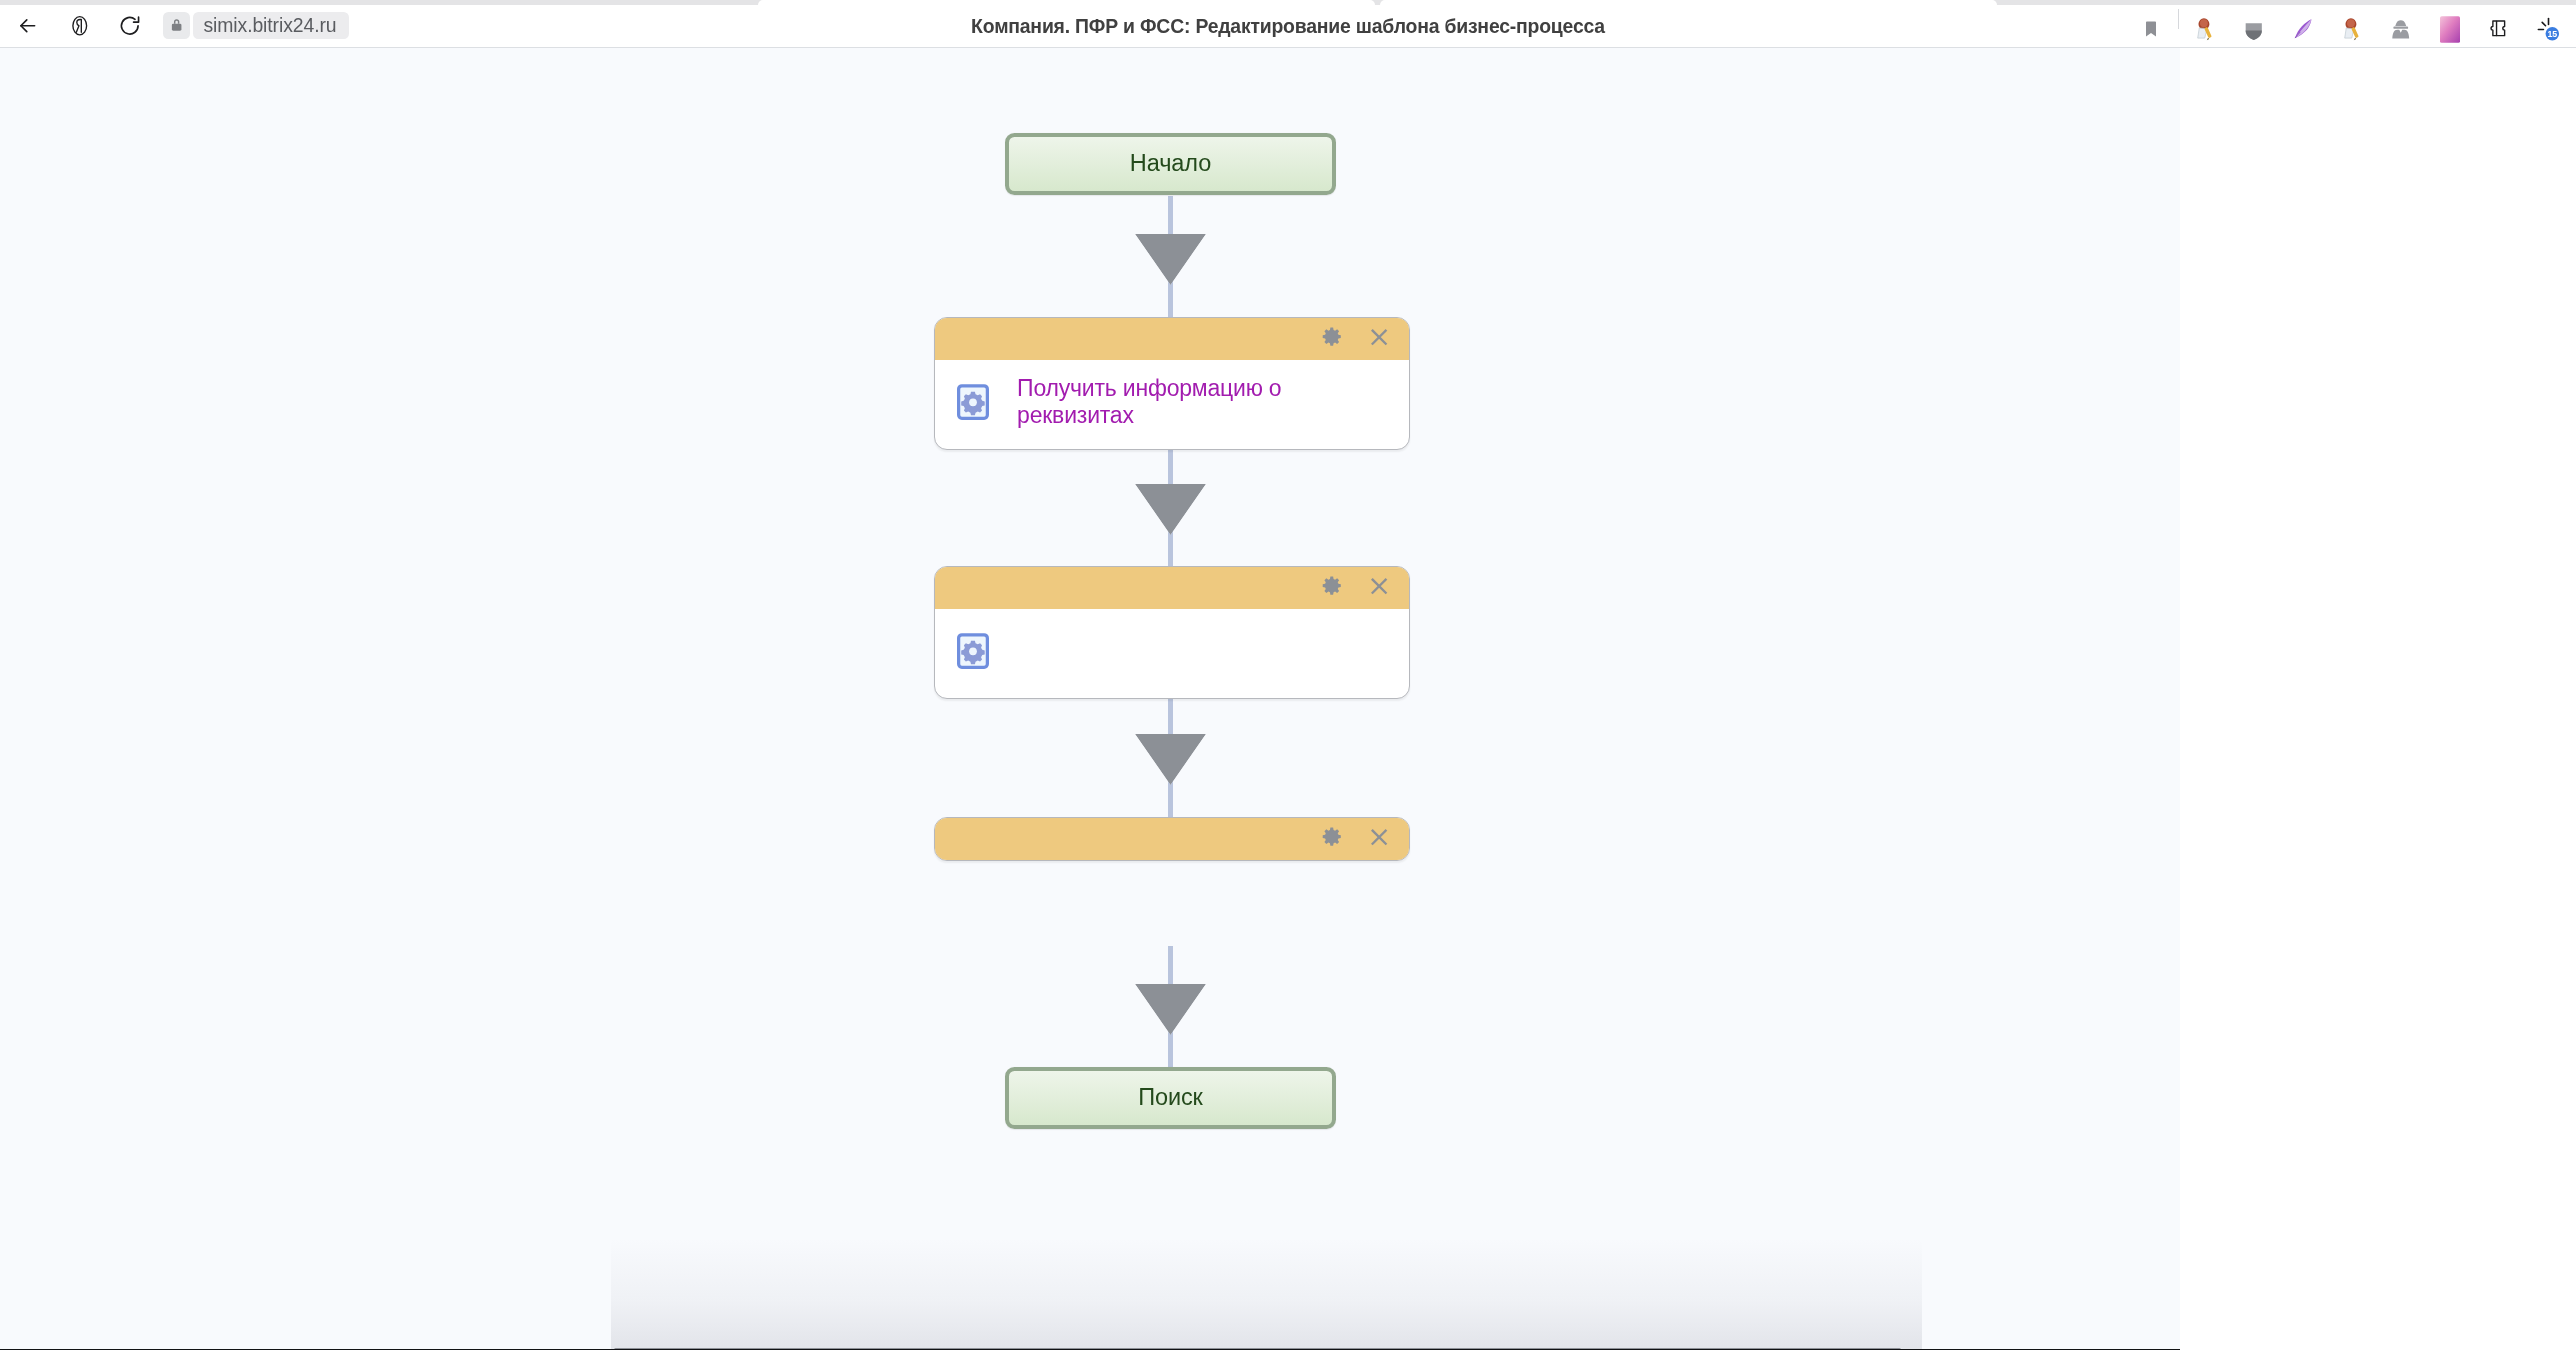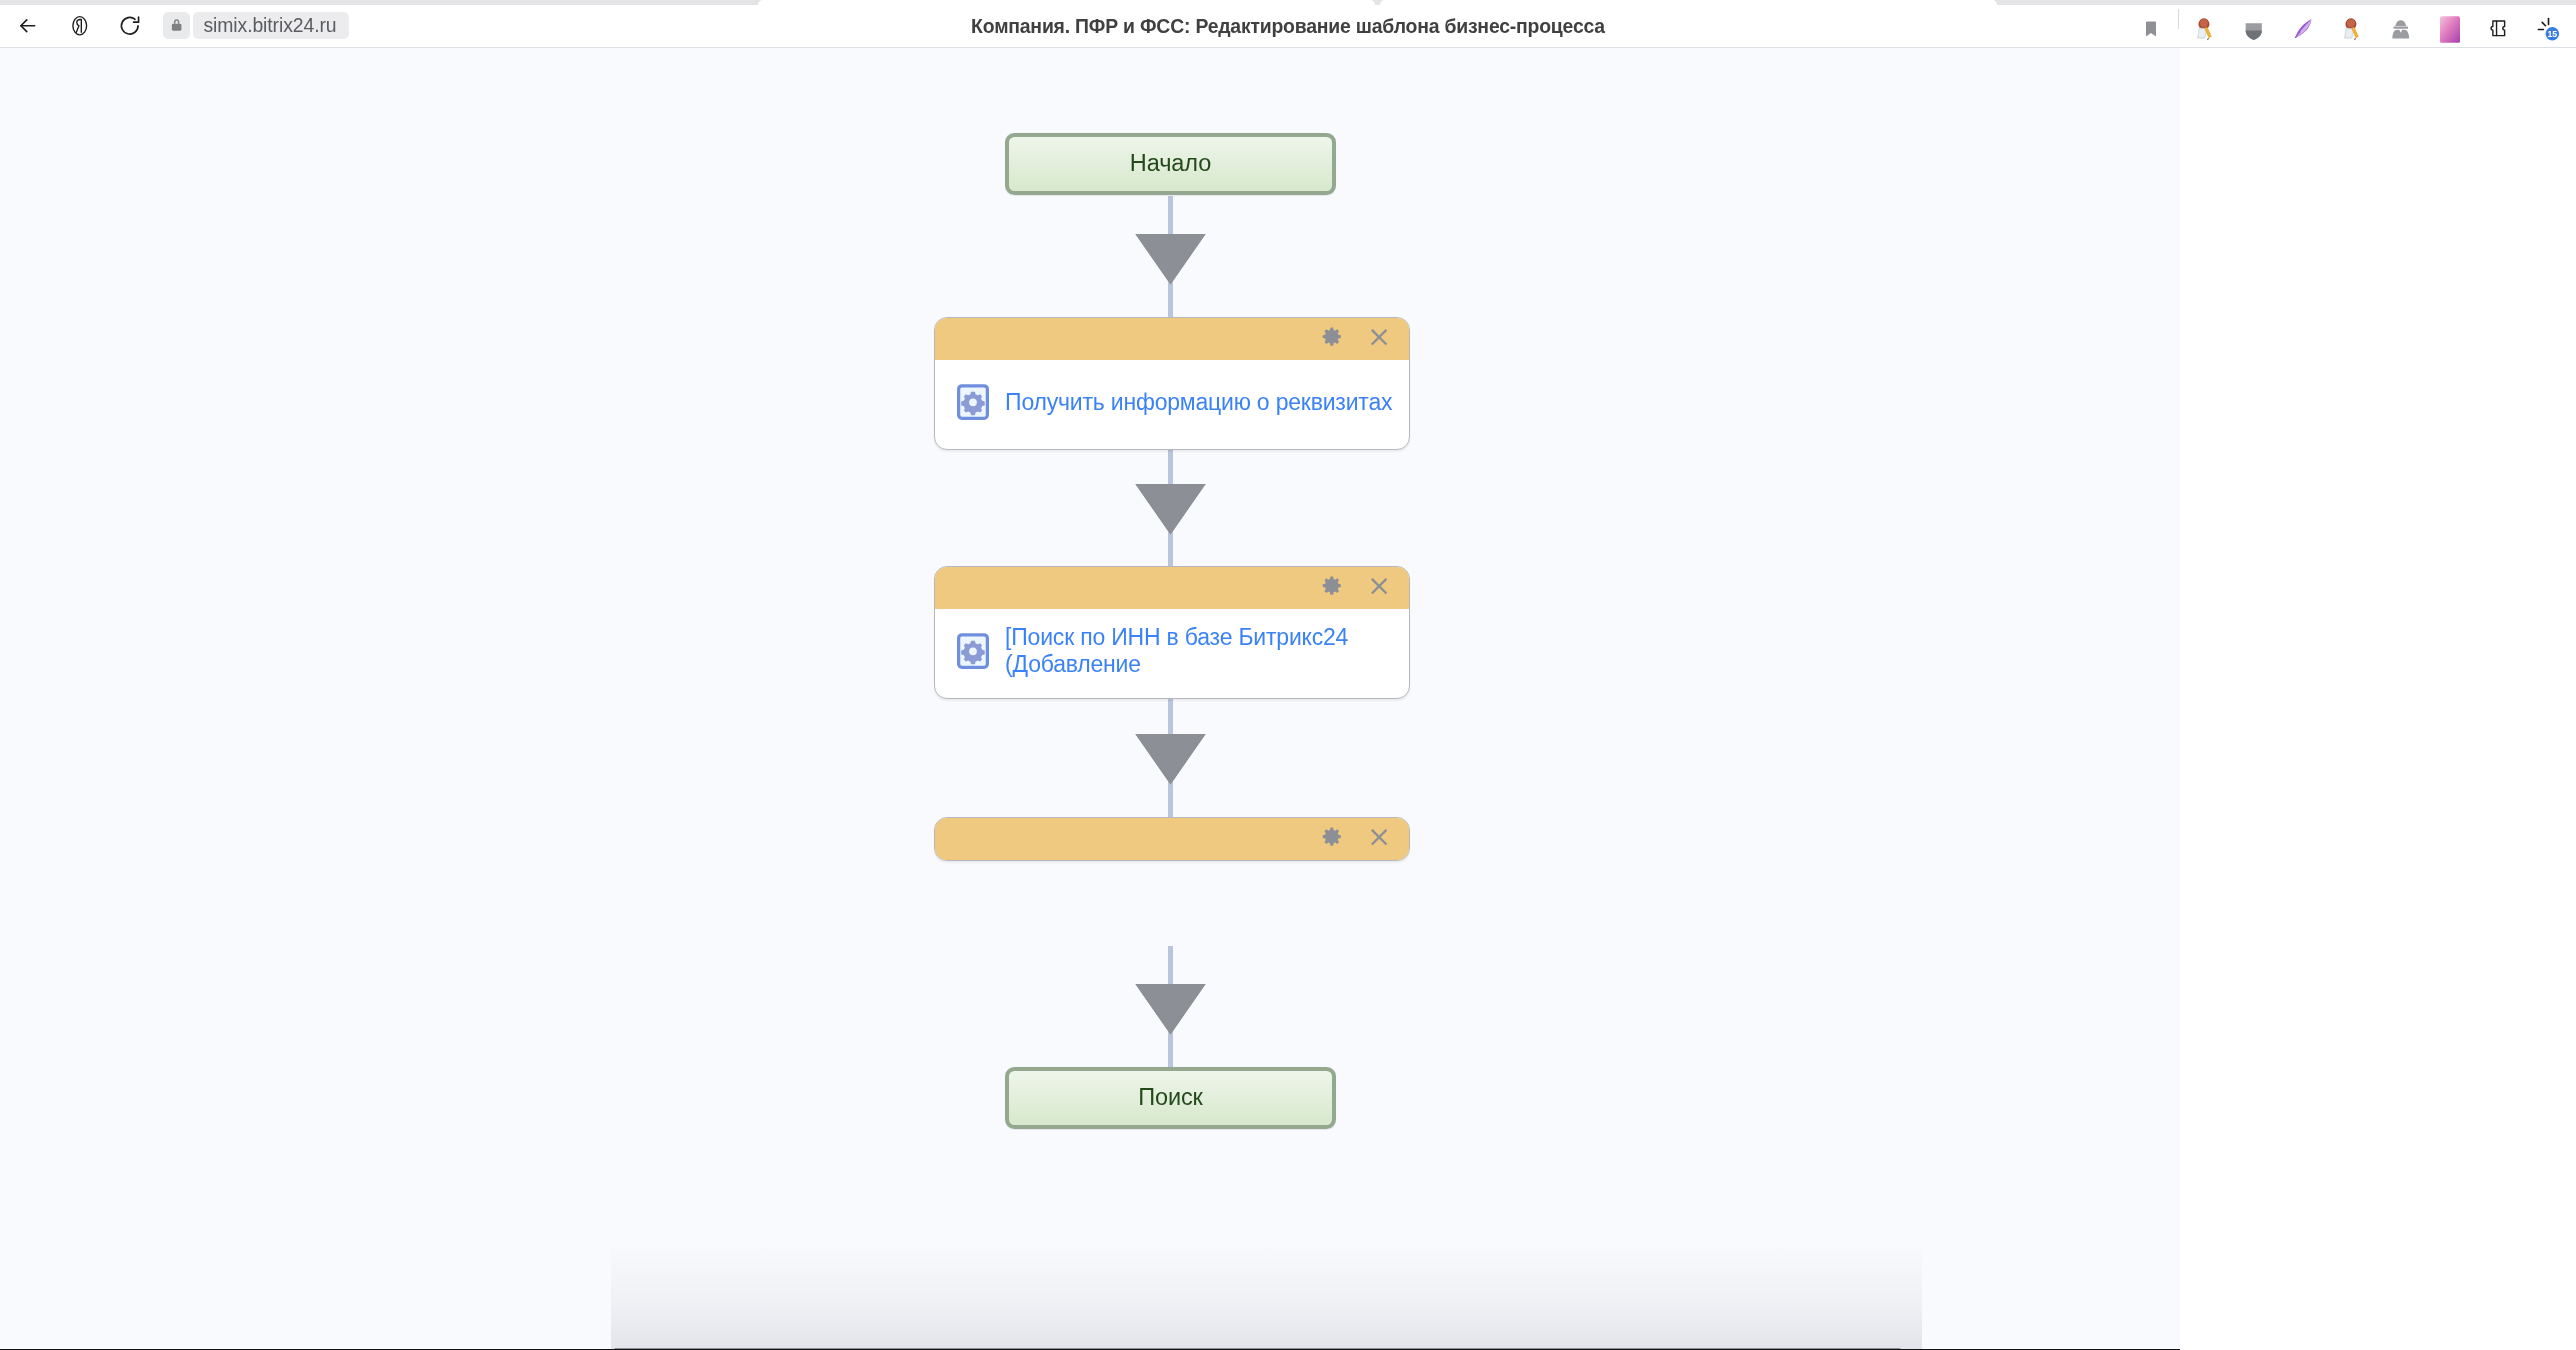--- a/index.html
+++ b/index.html
@@ -169,23 +169,24 @@
     display:flex; align-items:center;
     padding:8.2px 10.6px 13px 14.7px;
     min-height:89px;
   }
   .node-activity-icon {
     width:46px; height:46px; flex:none;
     display:flex; align-items:center; justify-content:center;
     margin-right:9.4px;
   }
   .node-activity-title {
-    font-size:23px; color:#3b82f6; line-height:1.18;
+    font-size:23px; color:#a21caf; line-height:1.18;
     letter-spacing:-0.2px;
     overflow:hidden;
+    margin-left:12px;
   }
 </style>
 </head>
 <body>
 
 <div id="browser-window">
 
   <div id="tabstrip">
     <div class="tab-ghost" style="left:758px;width:617px;"></div>
     <div class="tab-ghost" style="left:1380px;width:617px;"></div>
@@ -416,21 +417,20 @@
           </button>
         </div>
         <div class="node-activity-body">
           <span class="node-activity-icon">
             <svg width="40" height="40" viewBox="0 0 32 32">
               <rect x="4.5" y="3" width="23" height="26" rx="2.6" fill="#eef6fd" stroke="#6f8ede" stroke-width="2.6"></rect>
               <path d="M14.4 11h3.2l.5 2 1.8 1 1.9-.8 1.6 1.6-.8 1.9 1 1.8 2 .5v3.2l-2 .5-1 1.8.8 1.9-1.6 1.6-1.9-.8-1.8 1-.5 2h-3.2l-.5-2-1.8-1-1.9.8-1.6-1.6.8-1.9-1-1.8-2-.5v-3.2l2-.5 1-1.8-.8-1.9 1.6-1.6 1.9.8 1.8-1z" fill="#8b9bd6" transform="translate(0,-5) scale(0.98) translate(0.3,2)"></path>
               <circle cx="16" cy="16.2" r="3.1" fill="#eef6fd"></circle>
             </svg>
           </span>
-          <span class="node-activity-title">[Поиск по ИНН в базе Битрикс24 (Добавление</span>
         </div>
       </div>
 
       <div class="node-activity" style="top:769px;">
         <div class="node-activity-head">
           <button class="head-btn">
             <span>
               <svg width="23.5" height="23.5" viewBox="0 0 24 24" fill="#8c9096">
                 <path d="M12 8.4a3.6 3.6 0 1 0 0 7.2 3.6 3.6 0 0 0 0-7.2zm0 5.2a1.6 1.6 0 1 1 0-3.2 1.6 1.6 0 0 1 0 3.2z"></path>
                 <path d="M10.6 1.6h2.8l.45 2.5 1.55.64 2.1-1.4 2 2-1.4 2.1.64 1.55 2.5.45v2.8l-2.5.45-.64 1.55 1.4 2.1-2 2-2.1-1.4-1.55.64-.45 2.5h-2.8l-.45-2.5-1.55-.64-2.1 1.4-2-2 1.4-2.1-.64-1.55-2.5-.45v-2.8l2.5-.45.64-1.55-1.4-2.1 2-2 2.1 1.4 1.55-.64z"></path>

